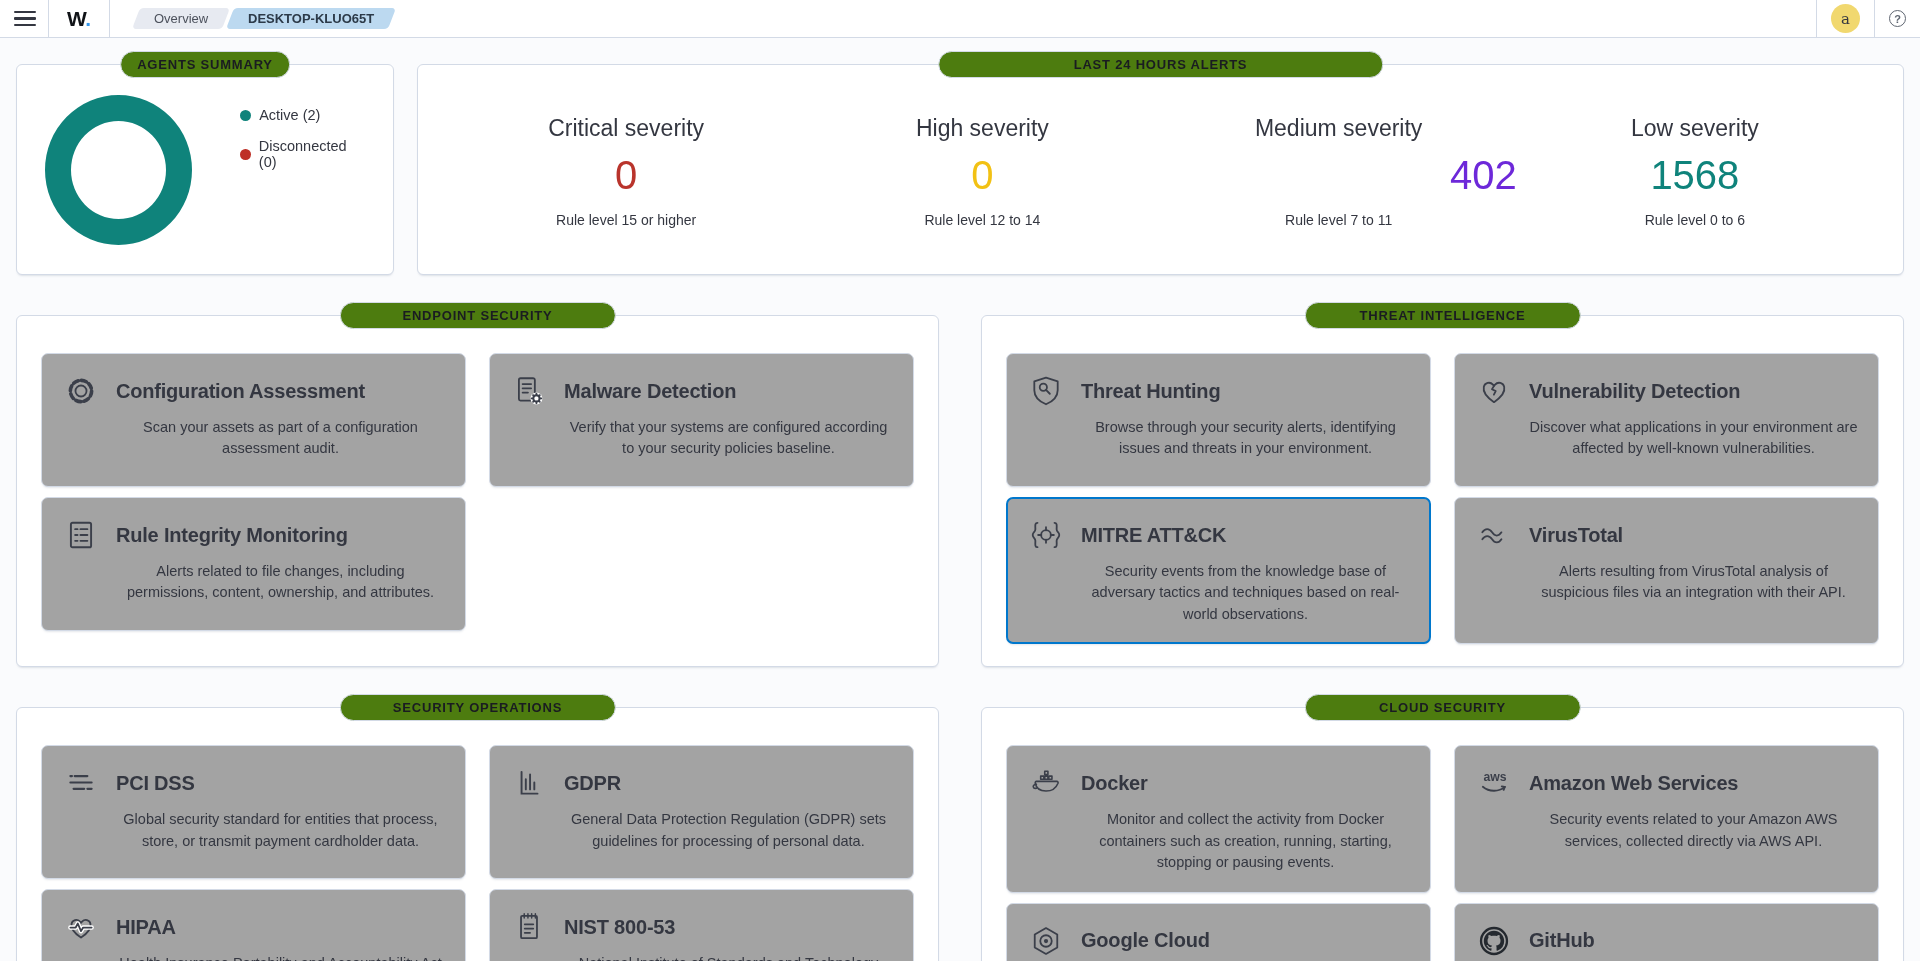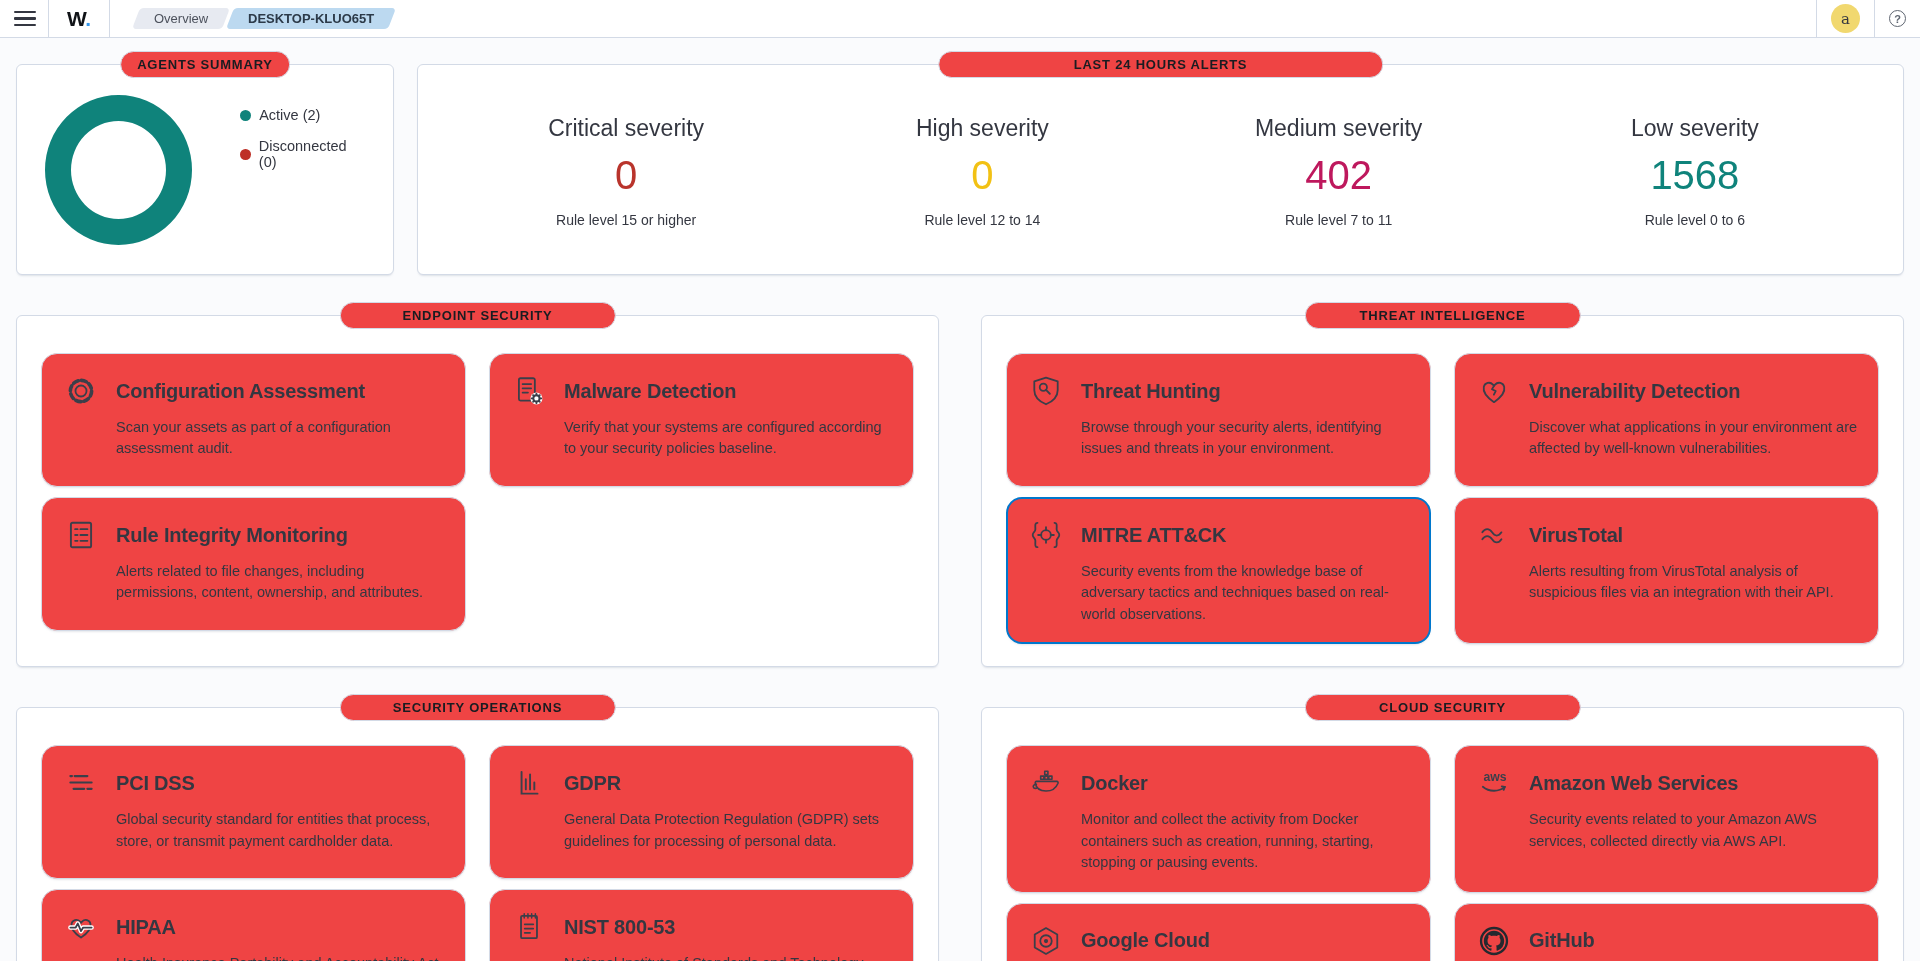--- a/index.html
+++ b/index.html
@@ -36,21 +36,21 @@
     font-size:11px; font-weight:700; display:flex; align-items:center; justify-content:center; cursor:pointer;
   }
   
   .content{ padding:0 16px; }
   .panel{
     position:relative; background:#fff; border:1px solid #d3dae6; border-radius:6px;
     box-shadow:0 2px 2px -1px rgba(152,162,179,.3);
   }
   .panel-badge{
     position:absolute; top:-14px; left:50%; transform:translateX(-50%);
-    background:#ef4444; border:1px solid #d3dae6; border-radius:16px;
+    background:#4d7c0f; border:1px solid #d3dae6; border-radius:16px;
     padding:5px 16px; font-size:13px; font-weight:700; letter-spacing:.8px;
     color:#1a1c21; white-space:nowrap; width:30%; min-width:max-content; text-align:center;
   }
   .row1{ margin-top:26px; display:flex; gap:23px; }
   
   .agents{ width:378px; flex:0 0 378px; height:211px; display:flex; align-items:center; padding:0 28px; gap:48px; }
   .donut{ width:150px; height:150px; border-radius:50%; border:26px solid #0F837B; cursor:pointer; }
   .legend{ display:flex; flex-direction:column; gap:15px; align-self:flex-start; margin-top:42px; }
   .legend-item{ display:flex; align-items:center; gap:8px; font-size:14.5px; cursor:pointer; }
   .legend-dot{ width:11px; height:11px; border-radius:50%; }
@@ -58,23 +58,24 @@
   .alerts{ flex:1; height:211px; display:grid; grid-template-columns:repeat(4,1fr); align-items:center; padding:14px 30px 11px; }
   .alert-item{ text-align:center; }
   .alert-label{ font-size:23px; font-weight:400; color:#343741; }
   .alert-value{ font-size:40px; font-weight:400; line-height:1; margin:13px 0 17px; cursor:pointer; }
   .alert-sub{ font-size:14px; color:#343741; }
   
   .sections-row{ margin-top:40px; display:flex; gap:42px; align-items:stretch; }
   .section{ flex:1 1 0; padding:37px 24px 22px; }
   .cards{ display:grid; grid-template-columns:1fr 1fr; gap:10px 23px; }
   .card{
-    background:#ef4444; border:1px solid #d3dae6; border-radius:16px;
+    background:#a3a3a3; border:1px solid #d3dae6; border-radius:7px;
     padding:20px 20px 18px 22px; min-height:134px; cursor:pointer;
     box-shadow:0 2px 2px -1px rgba(152,162,179,.25);
+    text-align:center;
   }
   .card.highlighted{ border-width:2px; padding:19px 19px 17px 21px; }
   .card-head{ display:flex; align-items:center; gap:18px; }
   .card-title{ font-size:20px; font-weight:600; color:#343741; letter-spacing:-.2px; }
   .card-desc{ margin:9px 0 0 52px; font-size:14.5px; line-height:1.48; color:#343741; }
   .ic{ flex:0 0 34px; width:34px; height:34px; }
   .ic *{ vector-effect:none; }
 </style>
 </head>
 <body>
@@ -125,21 +126,21 @@
         <div class="alert-value" style="color: rgb(185, 52, 44);">0</div>
         <div class="alert-sub">Rule level 15 or higher</div>
       </div>
       <div class="alert-item">
         <div class="alert-label">High severity</div>
         <div class="alert-value" style="color: rgb(242, 193, 20);">0</div>
         <div class="alert-sub">Rule level 12 to 14</div>
       </div>
       <div class="alert-item">
         <div class="alert-label">Medium severity</div>
-        <div class="alert-value" style="color: #be185d;">402</div>
+        <div class="alert-value" style="color: #6d28d9; text-align: right;">402</div>
         <div class="alert-sub">Rule level 7 to 11</div>
       </div>
       <div class="alert-item">
         <div class="alert-label">Low severity</div>
         <div class="alert-value" style="color: rgb(15, 131, 123);">1568</div>
         <div class="alert-sub">Rule level 0 to 6</div>
       </div>
     </div>
   </div>
 

